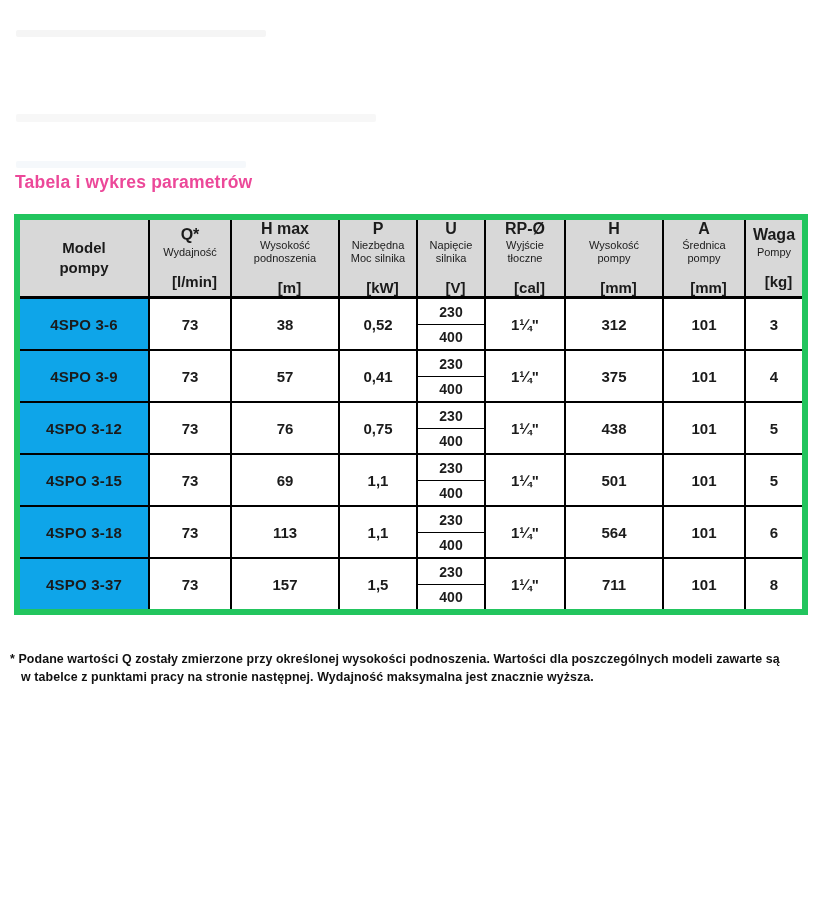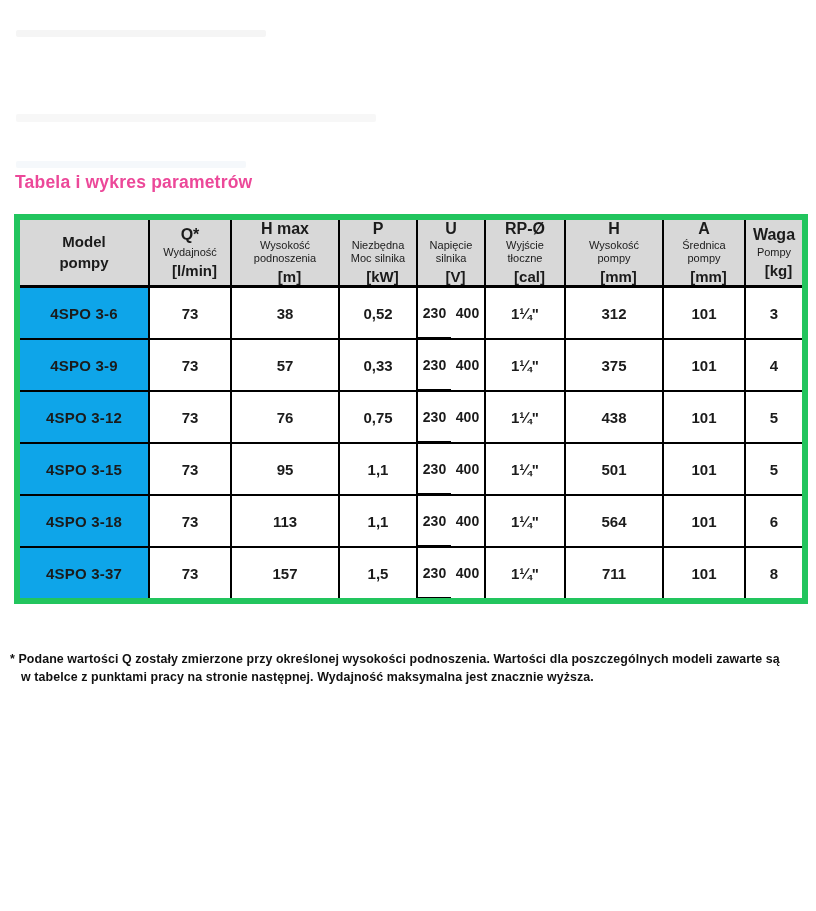--- a/index.html
+++ b/index.html
@@ -35,34 +35,34 @@
     color:#1b1b1b;
     padding:0;
   }
   .params thead th{
     height:64px;
     background:#d8d8d8;
     border-bottom:3px solid #000;
   }
   .h-main{display:block;font-size:16px;font-weight:bold;line-height:1.15;white-space:pre-line;}
   .h-sub{display:block;font-size:11px;font-weight:normal;line-height:1.18;white-space:pre-line;margin-top:1px;}
-  .h-unit{display:block;font-size:15px;font-weight:bold;margin-top:3px;padding-left:9px;}
+  .h-unit{display:block;font-size:15px;font-weight:bold;margin-top:14px;padding-left:9px;}
   th.model-h .h-main{font-size:15px;line-height:1.35;}
 
   .params tbody td{
     height:50px;
     font-size:15px;font-weight:bold;
     background:#ffffff;
   }
   .params tbody td.model{
     background:#0ea5e9;
     font-size:15px;letter-spacing:.2px;
   }
   td.u-cell{padding:0;}
-  .u-stack{display:flex;width:100%;height:50px;}
+  .u-stack{display:flex;flex-direction:column;width:100%;height:50px;}
   .u-half{flex:1;display:flex;align-items:center;justify-content:center;font-size:14px;font-weight:bold;}
   .u-half.top{border-bottom:1.5px solid #000;}
 
   .footnote{
     position:absolute;left:10px;top:651px;width:792px;
     font-size:12.4px;font-weight:bold;color:#111;
     line-height:1.42;letter-spacing:.1px;
   }
   .footnote .l2{padding-left:11px;}
 </style>
@@ -157,21 +157,21 @@
       </td>
       <td>1¼"</td>
       <td>312</td>
       <td>101</td>
       <td>3</td>
     </tr>
         <tr>
       <td class="model">4SPO 3-9</td>
       <td>73</td>
       <td>57</td>
-      <td>0,33</td>
+      <td>0,41</td>
       <td class="u-cell">
         <div class="u-stack">
           <div class="u-half top">230</div>
           <div class="u-half">400</div>
         </div>
       </td>
       <td>1¼"</td>
       <td>375</td>
       <td>101</td>
       <td>4</td>
@@ -188,21 +188,21 @@
         </div>
       </td>
       <td>1¼"</td>
       <td>438</td>
       <td>101</td>
       <td>5</td>
     </tr>
         <tr>
       <td class="model">4SPO 3-15</td>
       <td>73</td>
-      <td>95</td>
+      <td>69</td>
       <td>1,1</td>
       <td class="u-cell">
         <div class="u-stack">
           <div class="u-half top">230</div>
           <div class="u-half">400</div>
         </div>
       </td>
       <td>1¼"</td>
       <td>501</td>
       <td>101</td>

